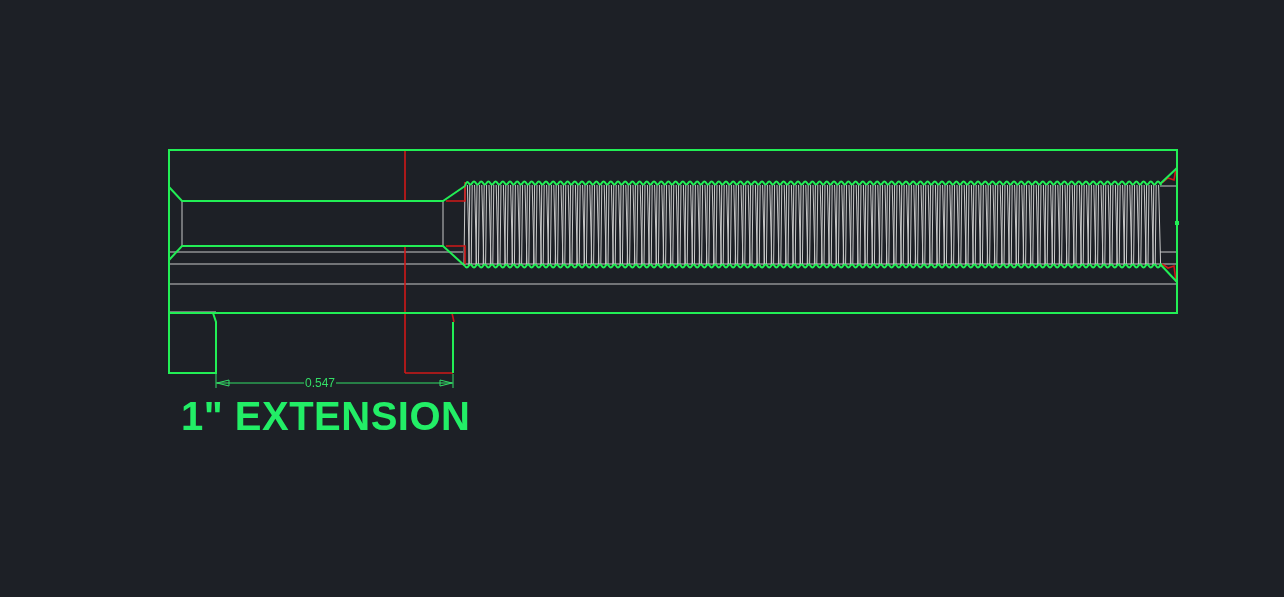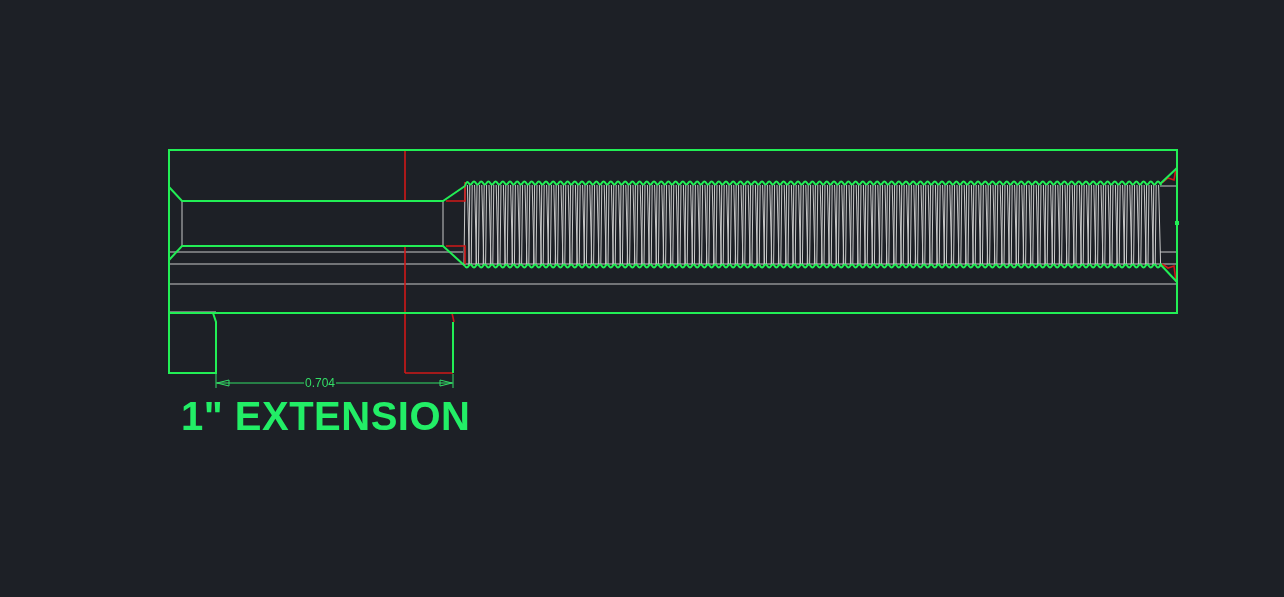--- a/index.html
+++ b/index.html
@@ -352,14 +352,14 @@
 
   <g stroke="#33dd66" stroke-width="1" fill="none">
     <line x1="216" y1="374" x2="216" y2="388"></line>
     <line x1="453" y1="374" x2="453" y2="388"></line>
     <line x1="216" y1="383" x2="453" y2="383"></line>
     <polygon points="217,383 229,380 229,386"></polygon>
     <polygon points="452,383 440,380 440,386"></polygon>
   </g>
 </svg>
 
-<div class="dimtext">0.704</div>
+<div class="dimtext">0.547</div>
 <div class="label">1" EXTENSION</div>
 
 </body></html>

